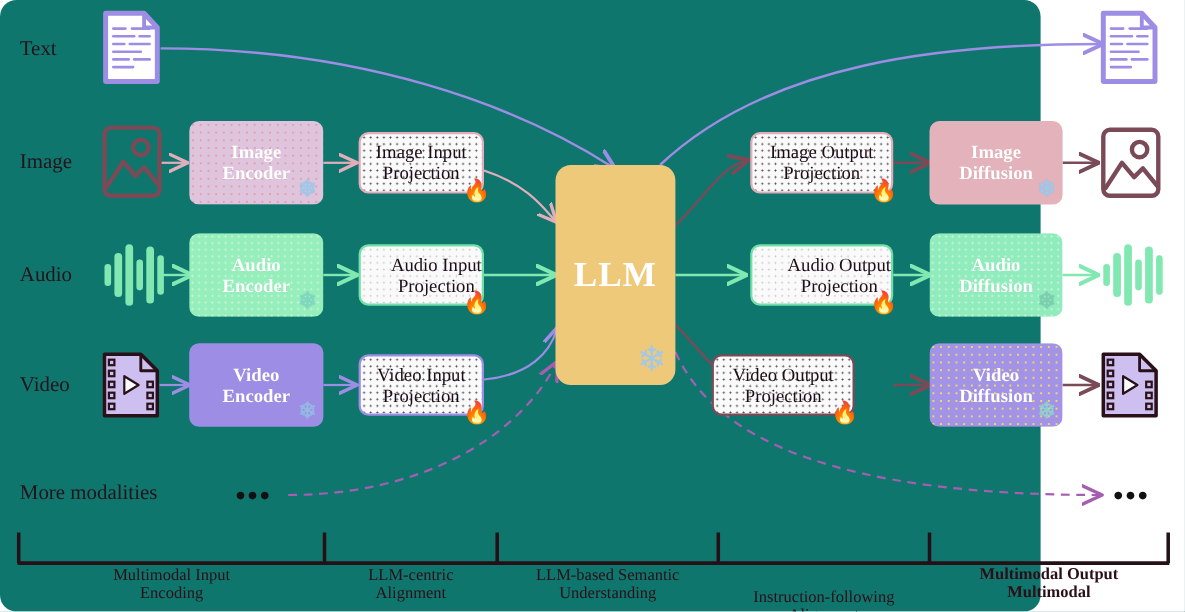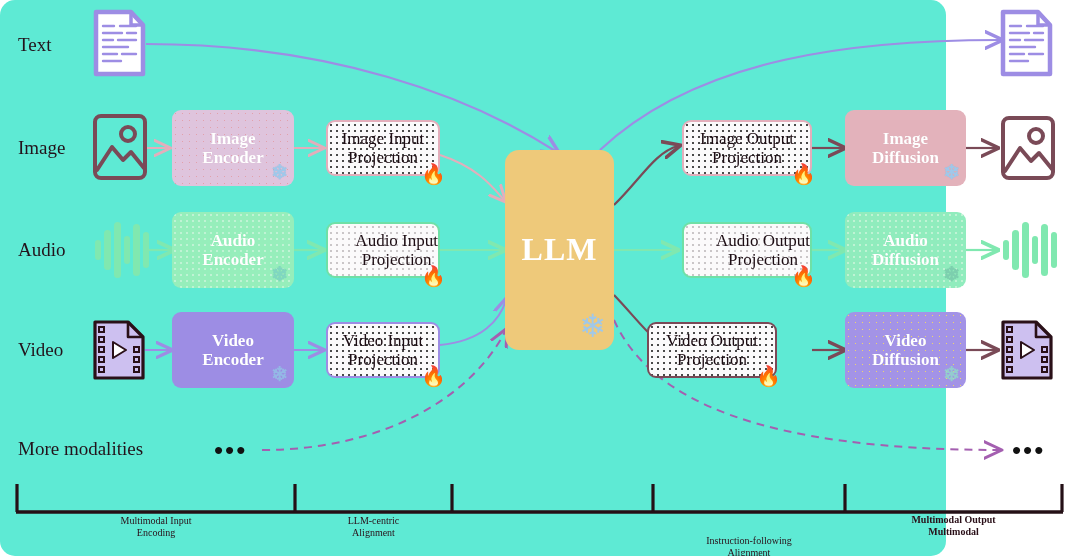--- a/index.html
+++ b/index.html
@@ -1,17 +1,17 @@
 <!DOCTYPE html>
 <html><head>
 <meta charset="utf-8">
 <style>
   html,body{margin:0;padding:0;background:#ffffff;}
   body{width:1077px;height:556px;overflow:hidden;font-family:"Liberation Serif",serif;}
-  #stage{position:relative;width:946px;height:556px;background:#5eead4;border-radius:15px;}
+  #stage{position:relative;width:946px;height:556px;background:#0f766e;border-radius:15px;}
 
   svg.layer{position:absolute;left:0;top:0;width:1077px;height:556px;pointer-events:none;}
 
   .row-label{
     position:absolute;font-family:"Liberation Serif",serif;font-size:19px;color:#23131b;
     white-space:nowrap;
   }
 
   .box{
     position:absolute;box-sizing:border-box;display:flex;align-items:center;justify-content:center;
@@ -28,21 +28,21 @@
   .dots-img{background-image:radial-gradient(#e2a0ab 0.9px, transparent 1px);background-size:7px 7px;}
   .dots-vid{background-image:radial-gradient(#f0d76a 0.9px, transparent 1px);background-size:7px 7px;}
   .dots-aud{background-image:radial-gradient(#bff3d4 0.9px, transparent 1px);background-size:6px 6px;}
   .dots-gray{background-image:radial-gradient(#4a4a4a 0.75px, transparent 1px);background-size:6px 6px;}
   .dots-light{background-image:radial-gradient(#c9c5c7 0.7px, transparent 1px);background-size:6px 6px;justify-content:flex-end;}
 
   .snow{position:absolute;right:6px;bottom:4px;font-size:20px;line-height:1;z-index:3;}
   .fire{position:absolute;font-size:20px;line-height:1;z-index:4;}
 
   .axis-cap{
-    position:absolute;text-align:center;font-family:"Liberation Serif",serif;font-size:10px;
+    position:absolute;text-align:center;font-family:"Liberation Serif",serif;font-size:15px;
     color:#2a0f18;line-height:1.15;
   }
   .ellipsis{position:absolute;font-size:26px;font-weight:bold;color:#111;letter-spacing:2px;line-height:1;}
   .llm-text{font-family:"Liberation Serif",serif;font-weight:bold;font-size:32px;color:#fff;letter-spacing:1px;}
 </style>
 </head>
 <body>
 
 <div id="stage">
 
@@ -292,20 +292,24 @@
   <div class="ellipsis" style="left:1012px;top:438px;">•••</div>
 
   <div class="axis-cap" style="left:17px;top:515px;width:278px;">
     <span>Multimodal Input</span><br>
     <span>Encoding</span>
   </div>
   <div class="axis-cap" style="left:295px;top:515px;width:157px;">
     <span>LLM-centric</span><br>
     <span>Alignment</span>
   </div>
+  <div class="axis-cap" style="left:452px;top:515px;width:201px;">
+    <span>LLM-based Semantic</span><br>
+    <span>Understanding</span>
+  </div>
   <div class="axis-cap" style="left:653px;top:515px;width:192px;margin-top:20px;">
     <span>Instruction-following</span><br>
     <span>Alignment</span>
   </div>
   <div class="axis-cap" style="left:845px;top:514px;width:217px;font-weight:bold;">
     <span>Multimodal Output</span><br>
     <span>Multimodal</span>
   </div>
 
 </div>

